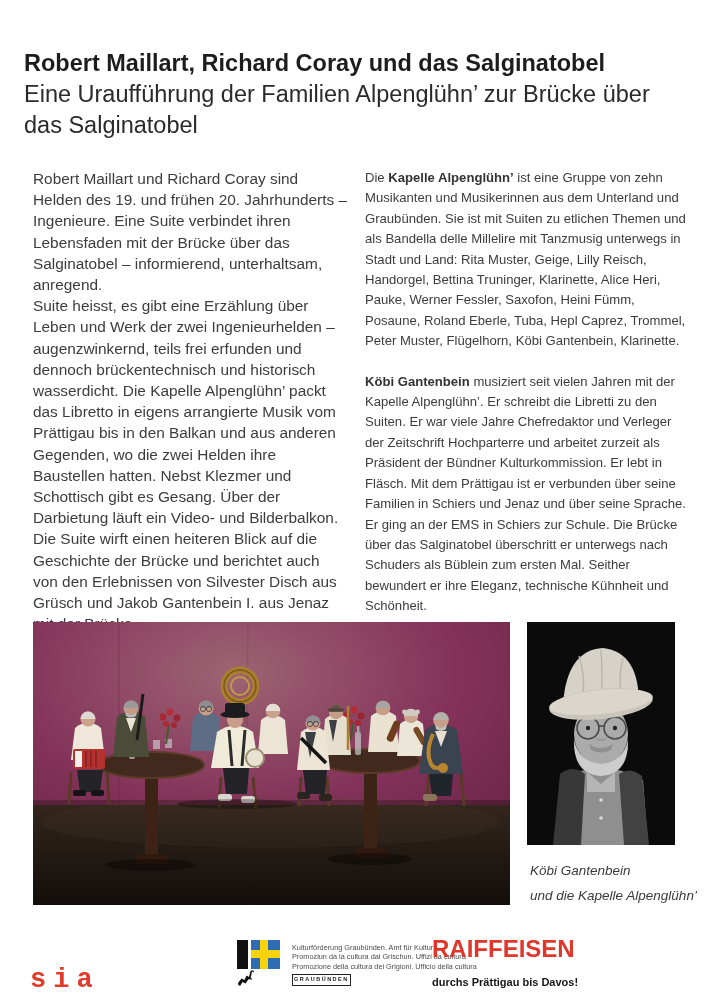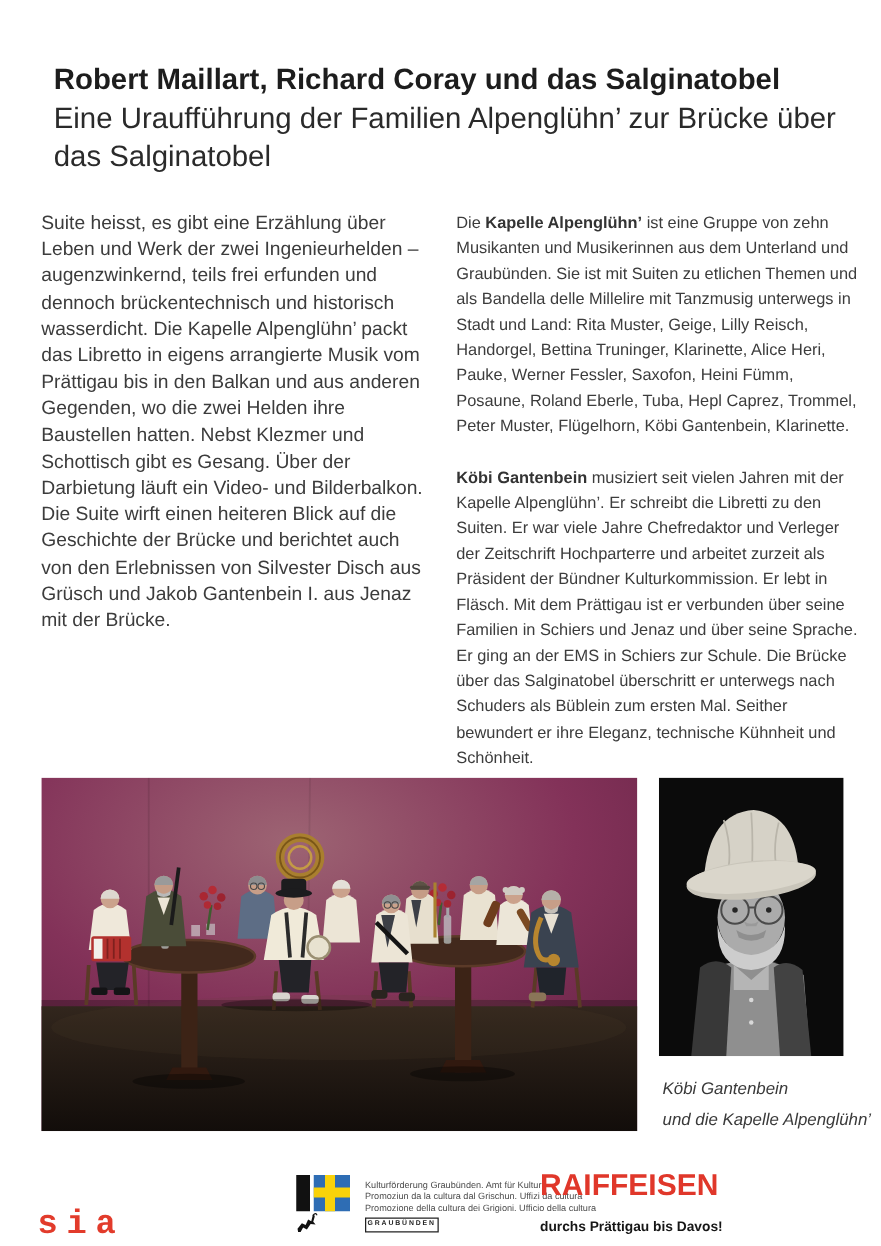--- a/index.html
+++ b/index.html
@@ -1,20 +1,20 @@
 <!DOCTYPE html>
 <html style="--sia-red: #e23b2b; --raiffeisen-red: #e0372a; --flag-blue: #2e6db4; --flag-yellow: #f8d20a; --wall-purple: #7c2d52; --body-text: #3c3c3c;"><head>
 <meta charset="utf-8">
 <style>
   html,body{margin:0;padding:0;background:#fff;}
   .page{position:relative;width:705px;height:997px;background:#ffffff;overflow:hidden;
         font-family:"Liberation Sans",sans-serif;color:#3a3a3a;}
 
   
-  .title{position:absolute;left:43px;top:48px;width:632px;font-size:23.5px;line-height:31px;color:#222;}
+  .title{position:absolute;left:24px;top:48px;width:632px;font-size:23.5px;line-height:31px;color:#222;}
   .title .t-bold{font-weight:bold;color:#1d1d1d;}
   .title .t-reg{font-weight:normal;color:#2a2a2a;}
 
   
   .col-left{position:absolute;left:33px;top:168px;width:315px;font-size:15.4px;line-height:21.2px;color:#3c3c3c;}
   .col-left p{margin:0;}
   .col-right{position:absolute;left:365px;top:168px;width:328px;font-size:13.1px;line-height:20.4px;color:#3c3c3c;}
   .col-right p{margin:0 0 20px 0;}
   .col-right strong{color:#333;}
 
@@ -50,20 +50,21 @@
 <body>
 
 <div class="page">
 
   <div class="title">
     <div class="t-bold">Robert Maillart, Richard Coray und das Salginatobel</div>
     <div class="t-reg">Eine Uraufführung der Familien Alpenglühn’ zur Brücke über das Salginatobel</div>
   </div>
 
   <div class="col-left">
+    <p>Robert Maillart und Richard Coray sind Helden des 19. und frühen 20. Jahrhunderts – Ingenieure. Eine Suite verbindet ihren Lebensfaden mit der Brücke über das Salginatobel – informierend, unterhaltsam, anregend.</p>
     <p>Suite heisst, es gibt eine Erzählung über Leben und Werk der zwei Ingenieurhelden – augenzwinkernd, teils frei erfunden und dennoch brückentechnisch und historisch wasserdicht. Die Kapelle Alpenglühn’ packt das Libretto in eigens arrangierte Musik vom Prättigau bis in den Balkan und aus anderen Gegenden, wo die zwei Helden ihre Baustellen hatten. Nebst Klezmer und Schottisch gibt es Gesang. Über der Darbietung läuft ein Video- und Bilderbalkon. Die Suite wirft einen heiteren Blick auf die Geschichte der Brücke und berichtet auch von den Erlebnissen von Silvester Disch aus Grüsch und Jakob Gantenbein I. aus Jenaz mit der Brücke.</p>
   </div>
 
   <div class="col-right">
     <p><span>Die </span><strong>Kapelle Alpenglühn’</strong><span> ist eine Gruppe von zehn Musikanten und Musikerinnen aus dem Unterland und Graubünden. Sie ist mit Suiten zu etlichen Themen und als Bandella delle Millelire mit Tanzmusig unterwegs in Stadt und Land: Rita Muster, Geige, Lilly Reisch, Handorgel, Bettina Truninger, Klarinette, Alice Heri, Pauke, Werner Fessler, Saxofon, Heini Fümm, Posaune, Roland Eberle, Tuba, Hepl Caprez, Trommel, Peter Muster, Flügelhorn, Köbi Gantenbein, Klarinette.</span></p>
     <p><strong>Köbi Gantenbein</strong><span> musiziert seit vielen Jahren mit der Kapelle Alpenglühn’. Er schreibt die Libretti zu den Suiten. Er war viele Jahre Chefredaktor und Verleger der Zeitschrift Hochparterre und arbeitet zurzeit als Präsident der Bündner Kulturkommission. Er lebt in Fläsch. Mit dem Prättigau ist er verbunden über seine Familien in Schiers und Jenaz und über seine Sprache. Er ging an der EMS in Schiers zur Schule. Die Brücke über das Salginatobel überschritt er unterwegs nach Schuders als Büblein zum ersten Mal. Seither bewundert er ihre Eleganz, technische Kühnheit und Schönheit.</span></p>
   </div>
 
   <div class="photo-group">
     <svg width="477" height="283" viewBox="0 0 477 283">

